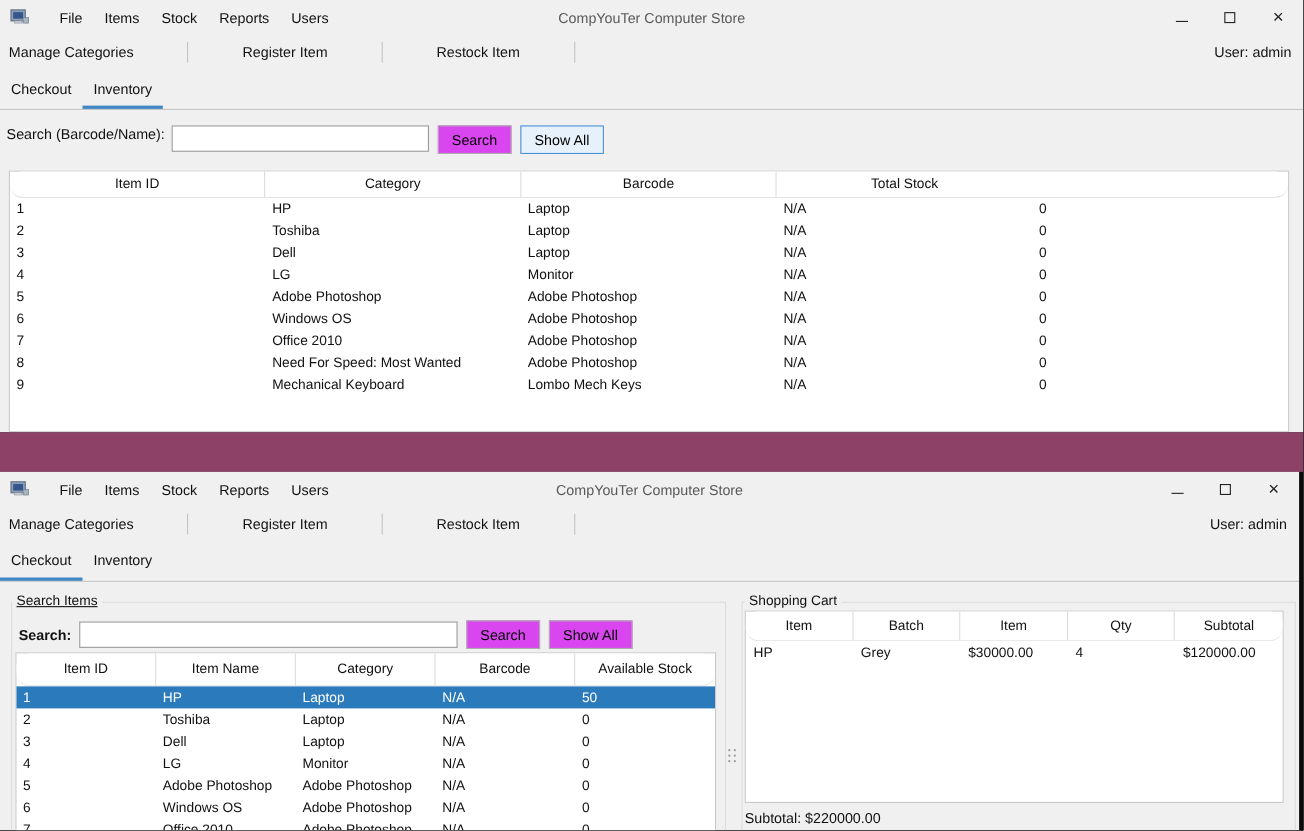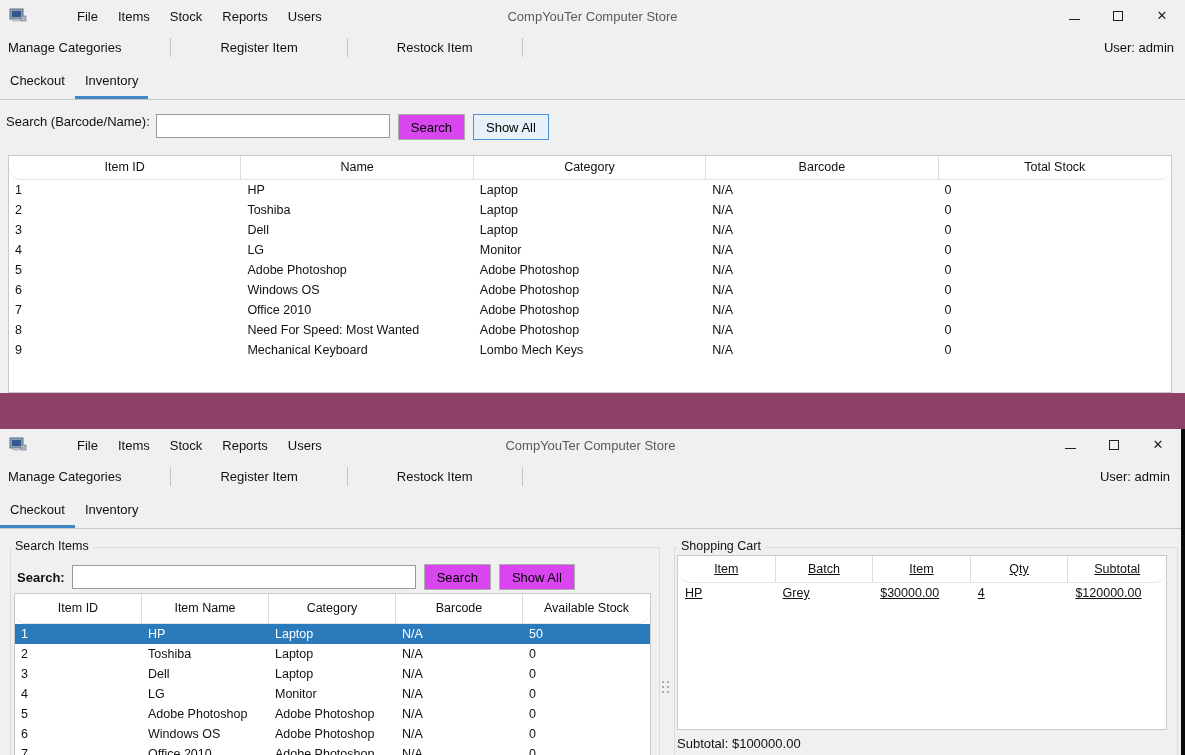--- a/index.html
+++ b/index.html
@@ -9,21 +9,21 @@
     background:#0a0a0a;
     font-family:"Liberation Sans", sans-serif;
     font-size:13px; color:#111;
   }
   .window { position:absolute; left:0; background:var(--chrome,#f0f0f0); overflow:hidden; }
   .window.top { top:0; width:1185px; height:393px; }
   .band { position:absolute; top:393px; left:0; width:1185px; height:36px; background:var(--maroon,#8e4167); }
   .window.bottom { top:429px; width:1181px; height:326px; }
 
   
-  .titlebar { position:relative; height:32px; display:flex; align-items:center; padding-left:8px;gap:23px; }
+  .titlebar { position:relative; height:32px; display:flex; align-items:center; padding-left:8px; }
   .app-icon { width:20px; height:16px; display:inline-flex; }
   .menubar { display:flex; margin-left:16px; z-index:2; }
   .menu-item { padding:0 10px; cursor:default; }
   .titlebar-title { position:absolute; left:0; right:0; text-align:center; color:#5a5a5a; }
   .win-controls { margin-left:auto; display:flex; align-items:center; gap:30px; padding-right:16px; z-index:2; }
   .win-btn { width:14px; height:14px; display:flex; align-items:center; justify-content:center; color:#222; }
   .glyph-min { width:11px; border-top:1px solid #222; margin-top:6px; }
   .glyph-max { width:10px; height:10px; border:1px solid #222; }
   .glyph-close { font-size:13px; line-height:14px; }
 
@@ -56,30 +56,30 @@
   .trow.selected { background:var(--sel,#2a7abc); color:#fff; }
 
   .inv-table { left:8px; top:155px; width:1164px; height:238px; }
   .inv-table .th { line-height:23px; height:23px; }
   .inv-table .trow { height:20px; line-height:20px; }
 
   .items-table { left:14px; top:164px; width:637px; height:200px; }
   .items-table .th { line-height:29px; height:29px; }
   .items-table .trow { height:20px; line-height:20px; }
 
-  .cart-table { left:677px; top:126px; width:490px; height:175px;text-decoration:underline; }
+  .cart-table { left:677px; top:126px; width:490px; height:175px; }
   .cart-table .th { line-height:26px; height:26px; }
   .cart-table .trow { height:21px; line-height:21px; }
   .cart-table .tcell { padding-left:7px; }
 
   
   .group { position:absolute; border:1px solid #dcdcdc; }
   .group-label { position:absolute; font-size:12.5px; background:var(--chrome,#f0f0f0); padding:0 4px; }
   .g-search { left:10px; top:118px; width:650px; height:400px; }
-  .g-search-label { left:11px; top:110px; }
+  .g-search-label { left:11px; top:110px;text-decoration:underline; }
   .g-cart { left:674px; top:118px; width:504px; height:400px; }
   .g-cart-label { left:677px; top:110px; }
 
   .bottom-searchrow { position:absolute; left:17px; top:134px; height:28px; display:flex; align-items:center; }
   .bottom-searchrow label { margin-right:7px;font-weight:bold; }
 
   .splitter { position:absolute; left:661px; top:248px; width:9px; height:20px;
     display:grid; grid-template-columns:repeat(2,3px); grid-auto-rows:3px; gap:2px; align-content:center; justify-content:center; }
   .splitter i { width:2px; height:2px; background:#9a9a9a; border-radius:50%; }
 
@@ -140,21 +140,20 @@
     <div class="searchrow">
       <label>Search (Barcode/Name):</label>
       <input class="tinput" style="width: 234px;" value="">
       <button class="btn">Search</button>
       <button class="btn focused">Show All</button>
     </div>
 
     <div class="tbl inv-table">
       <div class="thead">
           <div class="th">Item ID</div>
-          <div class="th">Name</div>
           <div class="th">Category</div>
           <div class="th">Barcode</div>
           <div class="th">Total Stock</div>
         </div>
       <div>
           <div class="trow">
             <div class="tcell">1</div>
             <div class="tcell">HP</div>
             <div class="tcell">Laptop</div>
             <div class="tcell">N/A</div>
@@ -364,15 +363,15 @@
           <div class="trow">
             <div class="tcell">HP</div>
             <div class="tcell">Grey</div>
             <div class="tcell">$30000.00</div>
             <div class="tcell">4</div>
             <div class="tcell">$120000.00</div>
           </div>
         </div>
     </div>
 
-    <div class="subtotal">Subtotal: $100000.00</div>
+    <div class="subtotal">Subtotal: $220000.00</div>
   </div>
 </div>
 
 </body></html>

